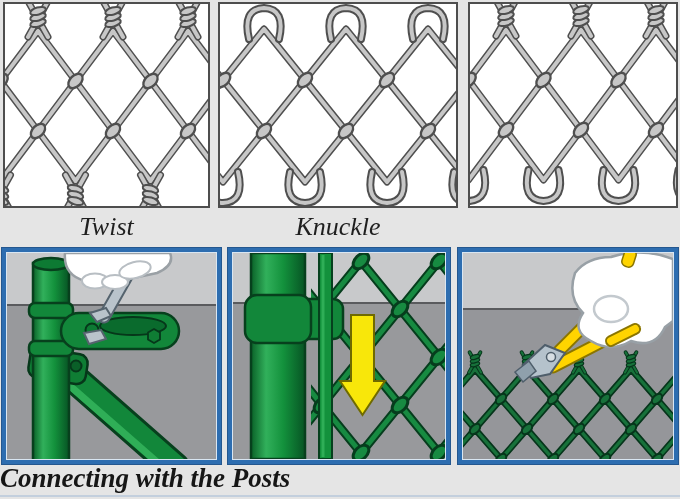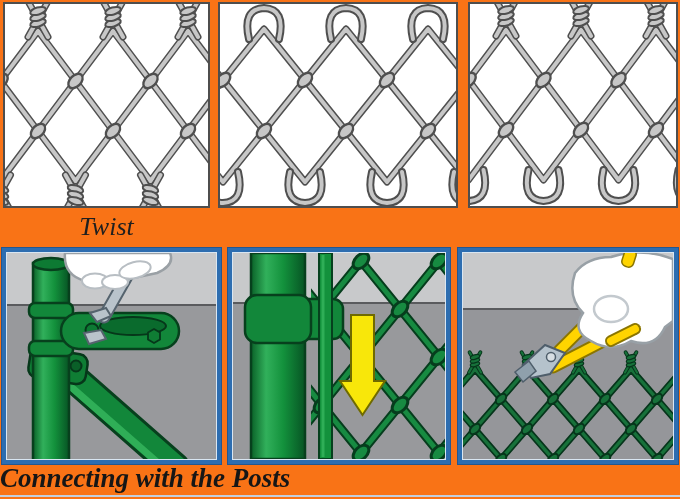--- a/index.html
+++ b/index.html
@@ -1,16 +1,16 @@
 <!DOCTYPE html>
 <html><head>
 <meta charset="utf-8">
 <style>
   html,body{margin:0;padding:0;background:#ffffff;}
-  #stage{position:relative;width:680px;height:499px;background:#f97316;overflow:hidden;
+  #stage{position:relative;width:680px;height:499px;background:#e5e5e5;overflow:hidden;
          font-family:"Liberation Serif","DejaVu Serif",serif;}
   .mesh-panel{position:absolute;top:2px;height:206px;background:#ffffff;
               border:2px solid #4e4e4e;box-sizing:border-box;overflow:hidden;}
   .mesh-panel svg{position:absolute;left:0;top:0;width:100%;height:100%;}
   .mesh-label{position:absolute;top:208px;height:38px;line-height:38px;text-align:center;
               font-style:italic;font-size:26px;color:#1f1f1f;}
   .photo-panel{position:absolute;top:248px;height:216px;background:#98999c;
                border:4px solid #2d6db0;box-sizing:border-box;overflow:hidden;
                box-shadow:0 0 0 1px #24578f, inset 0 0 0 1px #d9e6f2;}
   .photo-panel svg{position:absolute;left:1px;top:1px;}
@@ -317,20 +317,21 @@
           </g>
           <g transform="translate(373.5 176) scale(1 -1)">
             <path d="M-15 10Q-22 -20 0 -21Q22 -20 15 10" stroke="#4f4f4f" stroke-width="8" fill="none" stroke-linecap="round"></path>
             <path d="M-15 10Q-22 -20 0 -21Q22 -20 15 10" stroke="#c7c7c7" stroke-width="4" fill="none" stroke-linecap="round"></path>
           </g>
         </g>
     </svg>
   </div>
 
   <div class="mesh-label" style="left:3px;width:207px;">Twist</div>
+  <div class="mesh-label" style="left:218px;width:240px;">Knuckle</div>
 
   <div class="photo-panel" style="left:2px;width:219px;">
     <svg width="209" height="206" viewBox="0 0 209 206">
       <defs>
         <linearGradient id="gpost1" x1="0" y1="0" x2="1" y2="0">
           <stop offset="0" stop-color="#0a6128"></stop>
             <stop offset="0.28" stop-color="#31b05b"></stop>
           <stop offset="0.6" stop-color="#13913c"></stop>
             <stop offset="1" stop-color="#075424"></stop>
         </linearGradient>

